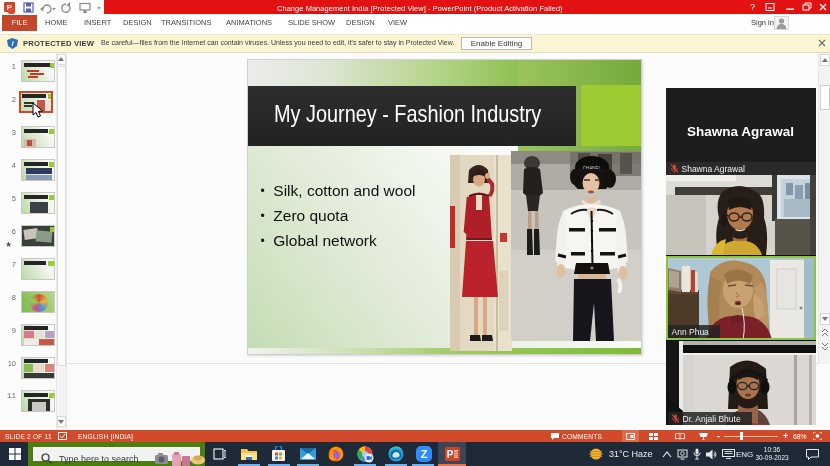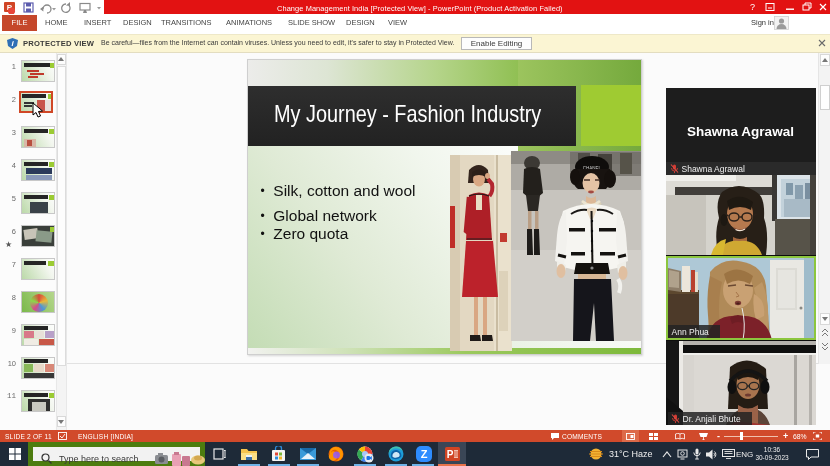--- a/index.html
+++ b/index.html
@@ -217,22 +217,22 @@
 
   <div class="abs" style="left:333px;top:25px;width:62px;height:61px;background:#9fcb32;"></div>
 
   <div class="abs" style="left:0;top:26px;width:328px;height:60px;background:linear-gradient(180deg,#2e2e2e,#222222);"></div>
   <div class="abs" style="left:26px;top:40px;font-size:24px;color:#fefefe;transform:scaleX(0.828);transform-origin:0 0;white-space:nowrap;">My Journey - Fashion Industry</div>
 
   <div class="abs" style="left:0;top:288px;width:395px;height:8px;background:linear-gradient(90deg,#f2f2f0 0%, #cfe2b8 25%, #9cc95e 55%, #7db93a 100%);"></div>
 
   <div class="abs" style="left:13px;top:122px;width:230px;font-size:15.5px;color:#111;line-height:18px;">
     <div style="margin-bottom:7px;"><span style="font-size:12px;vertical-align:1px;">•</span>&nbsp; Silk, cotton and wool</div>
+    <div style="margin-bottom:7px;"><span style="font-size:12px;vertical-align:1px;">•</span>&nbsp; Zero quota</div>
     <div><span style="font-size:12px;vertical-align:1px;">•</span>&nbsp; Global network</div>
-    <div style="margin-bottom:7px;"><span style="font-size:12px;vertical-align:1px;">•</span>&nbsp; Zero quota</div>
   </div>
 
   <svg class="abs" style="left:202px;top:91px;" width="193" height="200" viewBox="0 0 193 200">
 
     <rect x="0" y="4" width="62" height="196" fill="#e3d8c2"></rect>
     <rect x="0" y="4" width="10" height="196" fill="#d8cbb2"></rect>
     <rect x="44" y="4" width="18" height="196" fill="#eae1cd"></rect>
     <rect x="46" y="4" width="2" height="196" fill="#c9bca2"></rect>
     <rect x="0" y="55" width="5" height="42" fill="#bf2d26"></rect>
     <rect x="50" y="82" width="7" height="9" fill="#c23a30"></rect>

